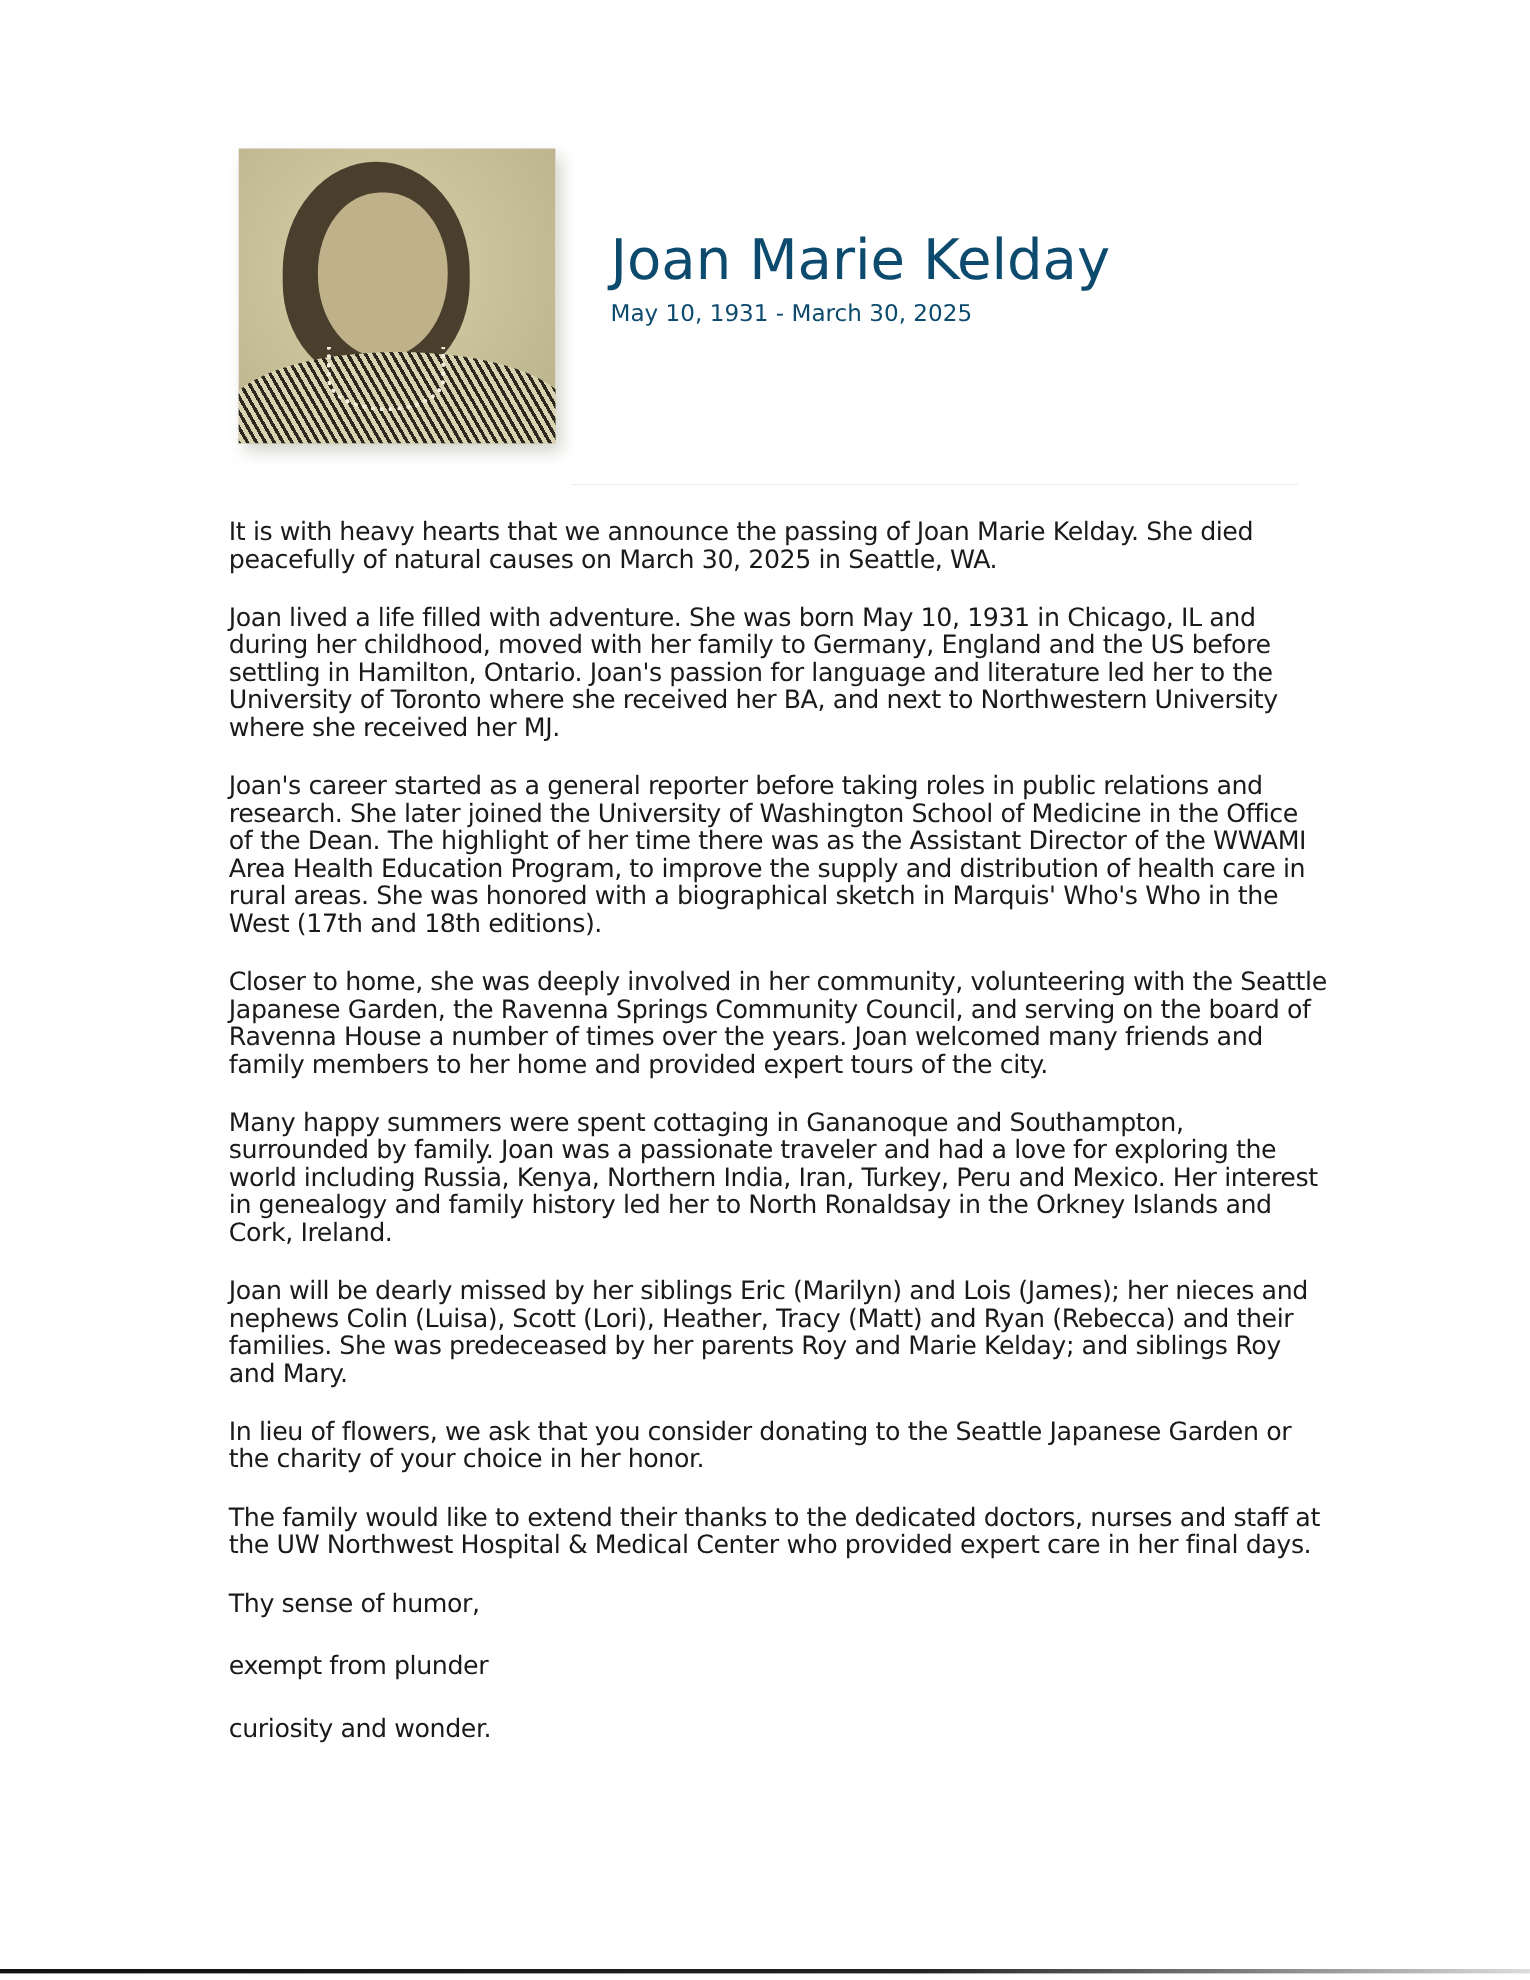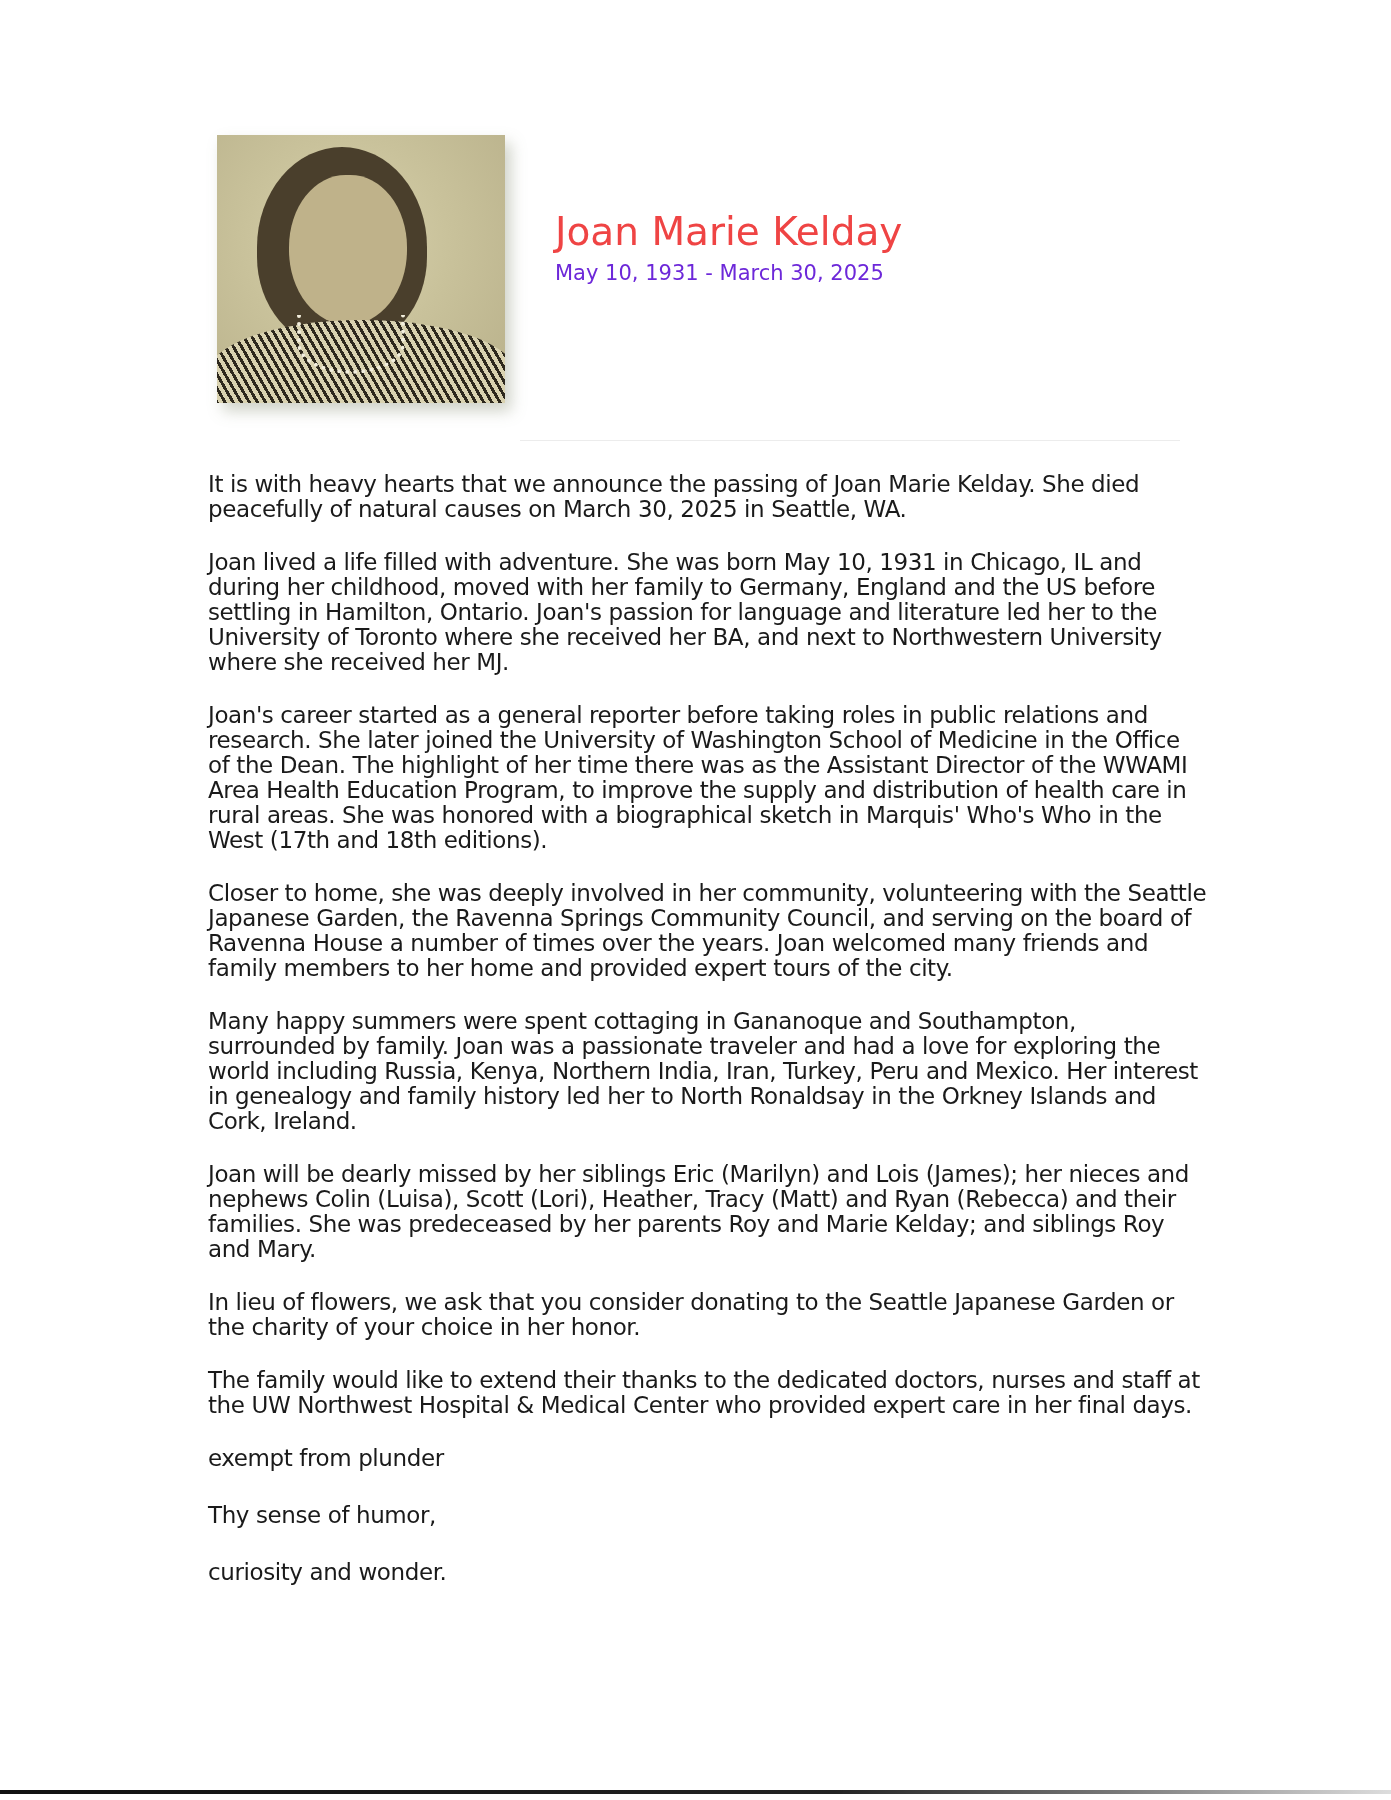--- a/index.html
+++ b/index.html
@@ -25,24 +25,24 @@
     position: absolute; left: -10px; top: 185px; width: 310px; height: 110px;
     border-radius: 50% 50% 0 0;
     background: repeating-linear-gradient(60deg, #2d281d 0 3px, #d9d2b0 3px 7px);
   }
   .photo .pearls {
     position: absolute; left: 80px; top: 180px; width: 100px; height: 55px;
     border: 4px dotted #f2eedd; border-top: none; border-radius: 0 0 50% 50%;
   }
   .name-block { position: absolute; left: 555px; top: 212px; }
   .name {
-    font-size: 39px; color: #ef4444; letter-spacing: 0px; line-height: 1; margin: 0;
+    font-size: 51px; color: #0c4a6e; letter-spacing: 0px; line-height: 1; margin: 0;
     font-family: "DejaVu Sans", sans-serif; font-weight: normal;
   }
-  .dates { font-size: 21px; color: #6d28d9; margin-top: 10px; font-family: "DejaVu Sans", sans-serif; }
+  .dates { font-size: 21px; color: #0c4a6e; margin-top: 10px; font-family: "DejaVu Sans", sans-serif; }
   .divider {
     position: absolute; left: 520px; top: 440px; width: 660px; height: 1px; background: #ececec;
   }
   .body {
     position: absolute; left: 208px; top: 472px; width: 1000px;
     font-size: 23px; line-height: 25px; font-family: "DejaVu Sans", sans-serif; letter-spacing: -0.4px;
   }
   .body p { margin: 0 0 28px 0; }
   .poem p { margin: 0 0 32px 0; }
   .bottom-rule {
@@ -70,19 +70,19 @@
 <div class="body">
   <p>It is with heavy hearts that we announce the passing of Joan Marie Kelday. She died peacefully of natural causes on March 30, 2025 in Seattle, WA.</p>
   <p>Joan lived a life filled with adventure. She was born May 10, 1931 in Chicago, IL and during her childhood, moved with her family to Germany, England and the US before settling in Hamilton, Ontario. Joan's passion for language and literature led her to the University of Toronto where she received her BA, and next to Northwestern University where she received her MJ.</p>
   <p>Joan's career started as a general reporter before taking roles in public relations and research. She later joined the University of Washington School of Medicine in the Office of the Dean. The highlight of her time there was as the Assistant Director of the WWAMI Area Health Education Program, to improve the supply and distribution of health care in rural areas. She was honored with a biographical sketch in Marquis' Who's Who in the West (17th and 18th editions).</p>
   <p>Closer to home, she was deeply involved in her community, volunteering with the Seattle Japanese Garden, the Ravenna Springs Community Council, and serving on the board of Ravenna House a number of times over the years. Joan welcomed many friends and family members to her home and provided expert tours of the city.</p>
   <p>Many happy summers were spent cottaging in Gananoque and Southampton, surrounded by family. Joan was a passionate traveler and had a love for exploring the world including Russia, Kenya, Northern India, Iran, Turkey, Peru and Mexico. Her interest in genealogy and family history led her to North Ronaldsay in the Orkney Islands and Cork, Ireland.</p>
   <p>Joan will be dearly missed by her siblings Eric (Marilyn) and Lois (James); her nieces and nephews Colin (Luisa), Scott (Lori), Heather, Tracy (Matt) and Ryan (Rebecca) and their families. She was predeceased by her parents Roy and Marie Kelday; and siblings Roy and Mary.</p>
   <p>In lieu of flowers, we ask that you consider donating to the Seattle Japanese Garden or the charity of your choice in her honor.</p>
   <p>The family would like to extend their thanks to the dedicated doctors, nurses and staff at the UW Northwest Hospital &amp; Medical Center who provided expert care in her final days.</p>
   <div class="poem">
+    <p>Thy sense of humor,</p>
     <p>exempt from plunder</p>
-    <p>Thy sense of humor,</p>
     <p>curiosity and wonder.</p>
   </div>
 </div>
 
 <div class="bottom-rule"></div>
 
 </body></html>

